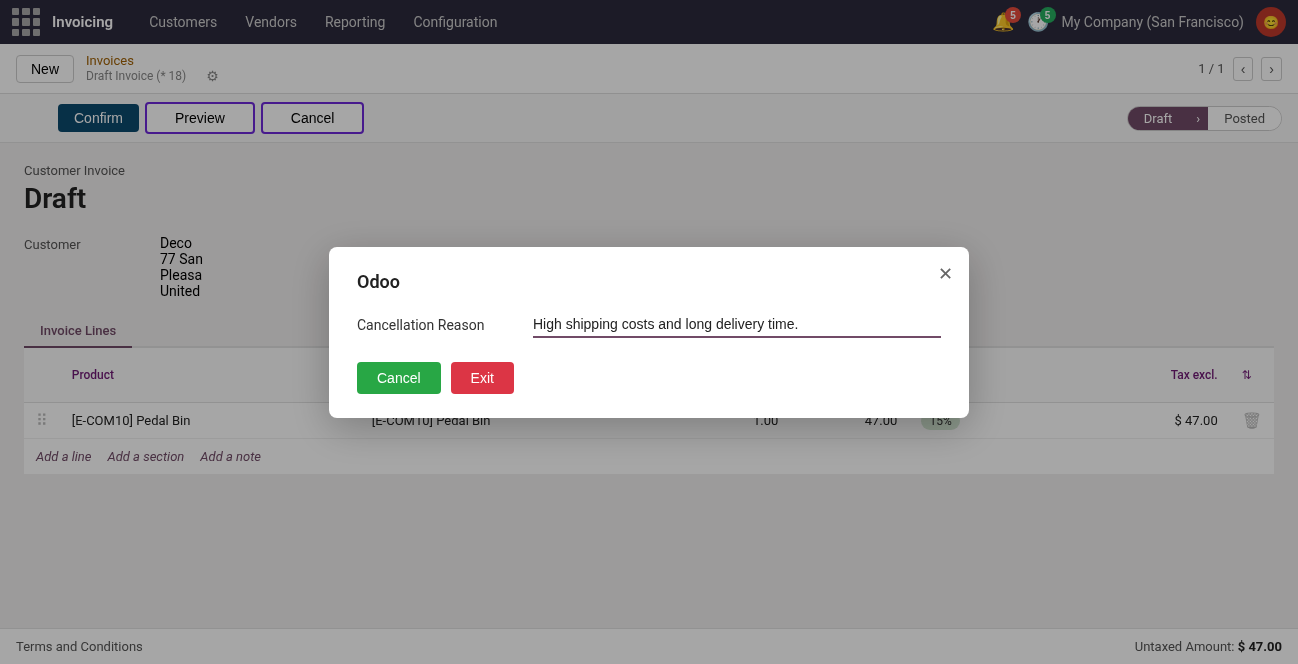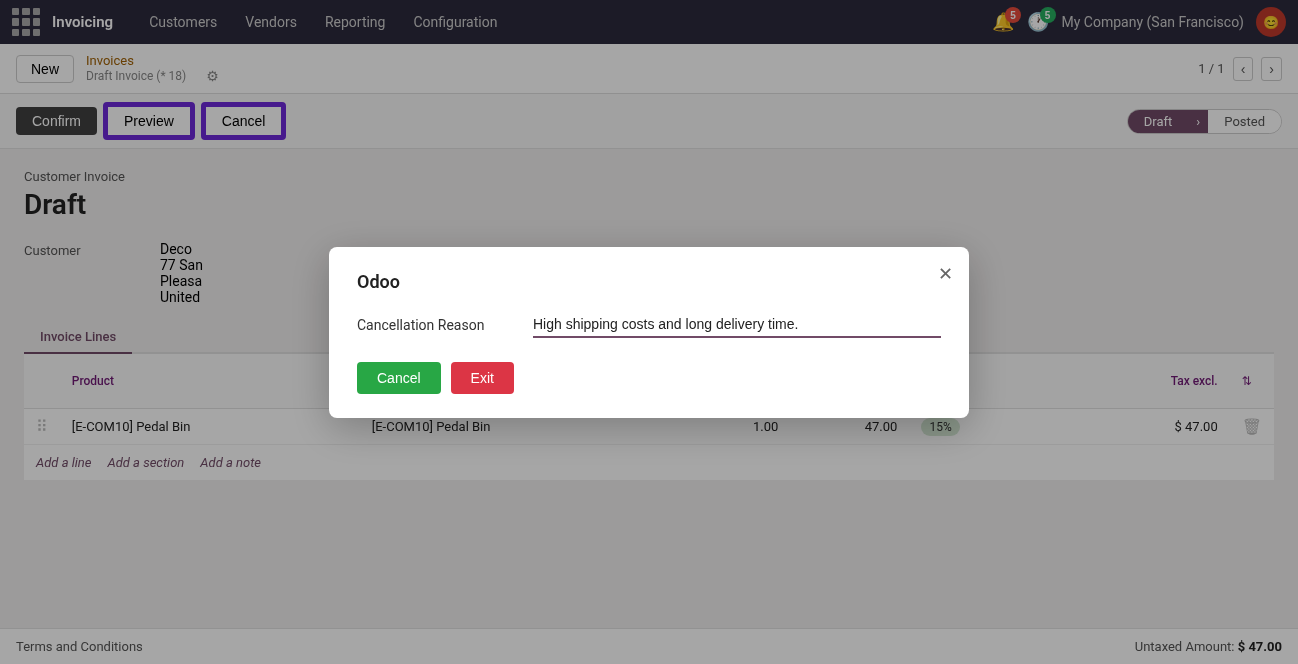--- a/index.html
+++ b/index.html
@@ -66,26 +66,26 @@
       background: none; border: 1px solid #ccc; border-radius: 3px;
       padding: 3px 7px; cursor: pointer; font-size: 14px; color: #555;
     }
 
     
     .action-bar {
       background: #f8f7f7; border-bottom: 1px solid #e0e0e0;
       display: flex; align-items: center; padding: 8px 16px; gap: 6px;
     }
     .btn-confirm {
-      background: #404040; color: #fff; border: none; border-radius: 4px;
-      padding: 6px 16px; cursor: pointer; font-size: 14px; font-weight: 500;
+      background: #0c4a6e; color: #fff; border: none; border-radius: 4px;
+      padding: 6px 16px; cursor: pointer; font-size: 14px; font-weight: 500; margin-left: 42px;
     }
     .btn-secondary {
-      background: #fff; border: 5px solid #6d28d9; border-radius: 4px;
-      padding: 6px 16px; cursor: pointer; font-size: 14px;
+      background: #fff; border: 2px solid #6d28d9; border-radius: 4px;
+      padding: 6px 28px; cursor: pointer; font-size: 14px;
     }
     .status-bar { margin-left: auto; display: flex; align-items: center; }
     .status-pill {
       display: flex; align-items: center; border: 1px solid #ccc;
       border-radius: 20px; overflow: hidden;
     }
     .status-active {
       background: #714b67; color: #fff; padding: 4px 16px; font-size: 13px;
     }
     .status-inactive {

